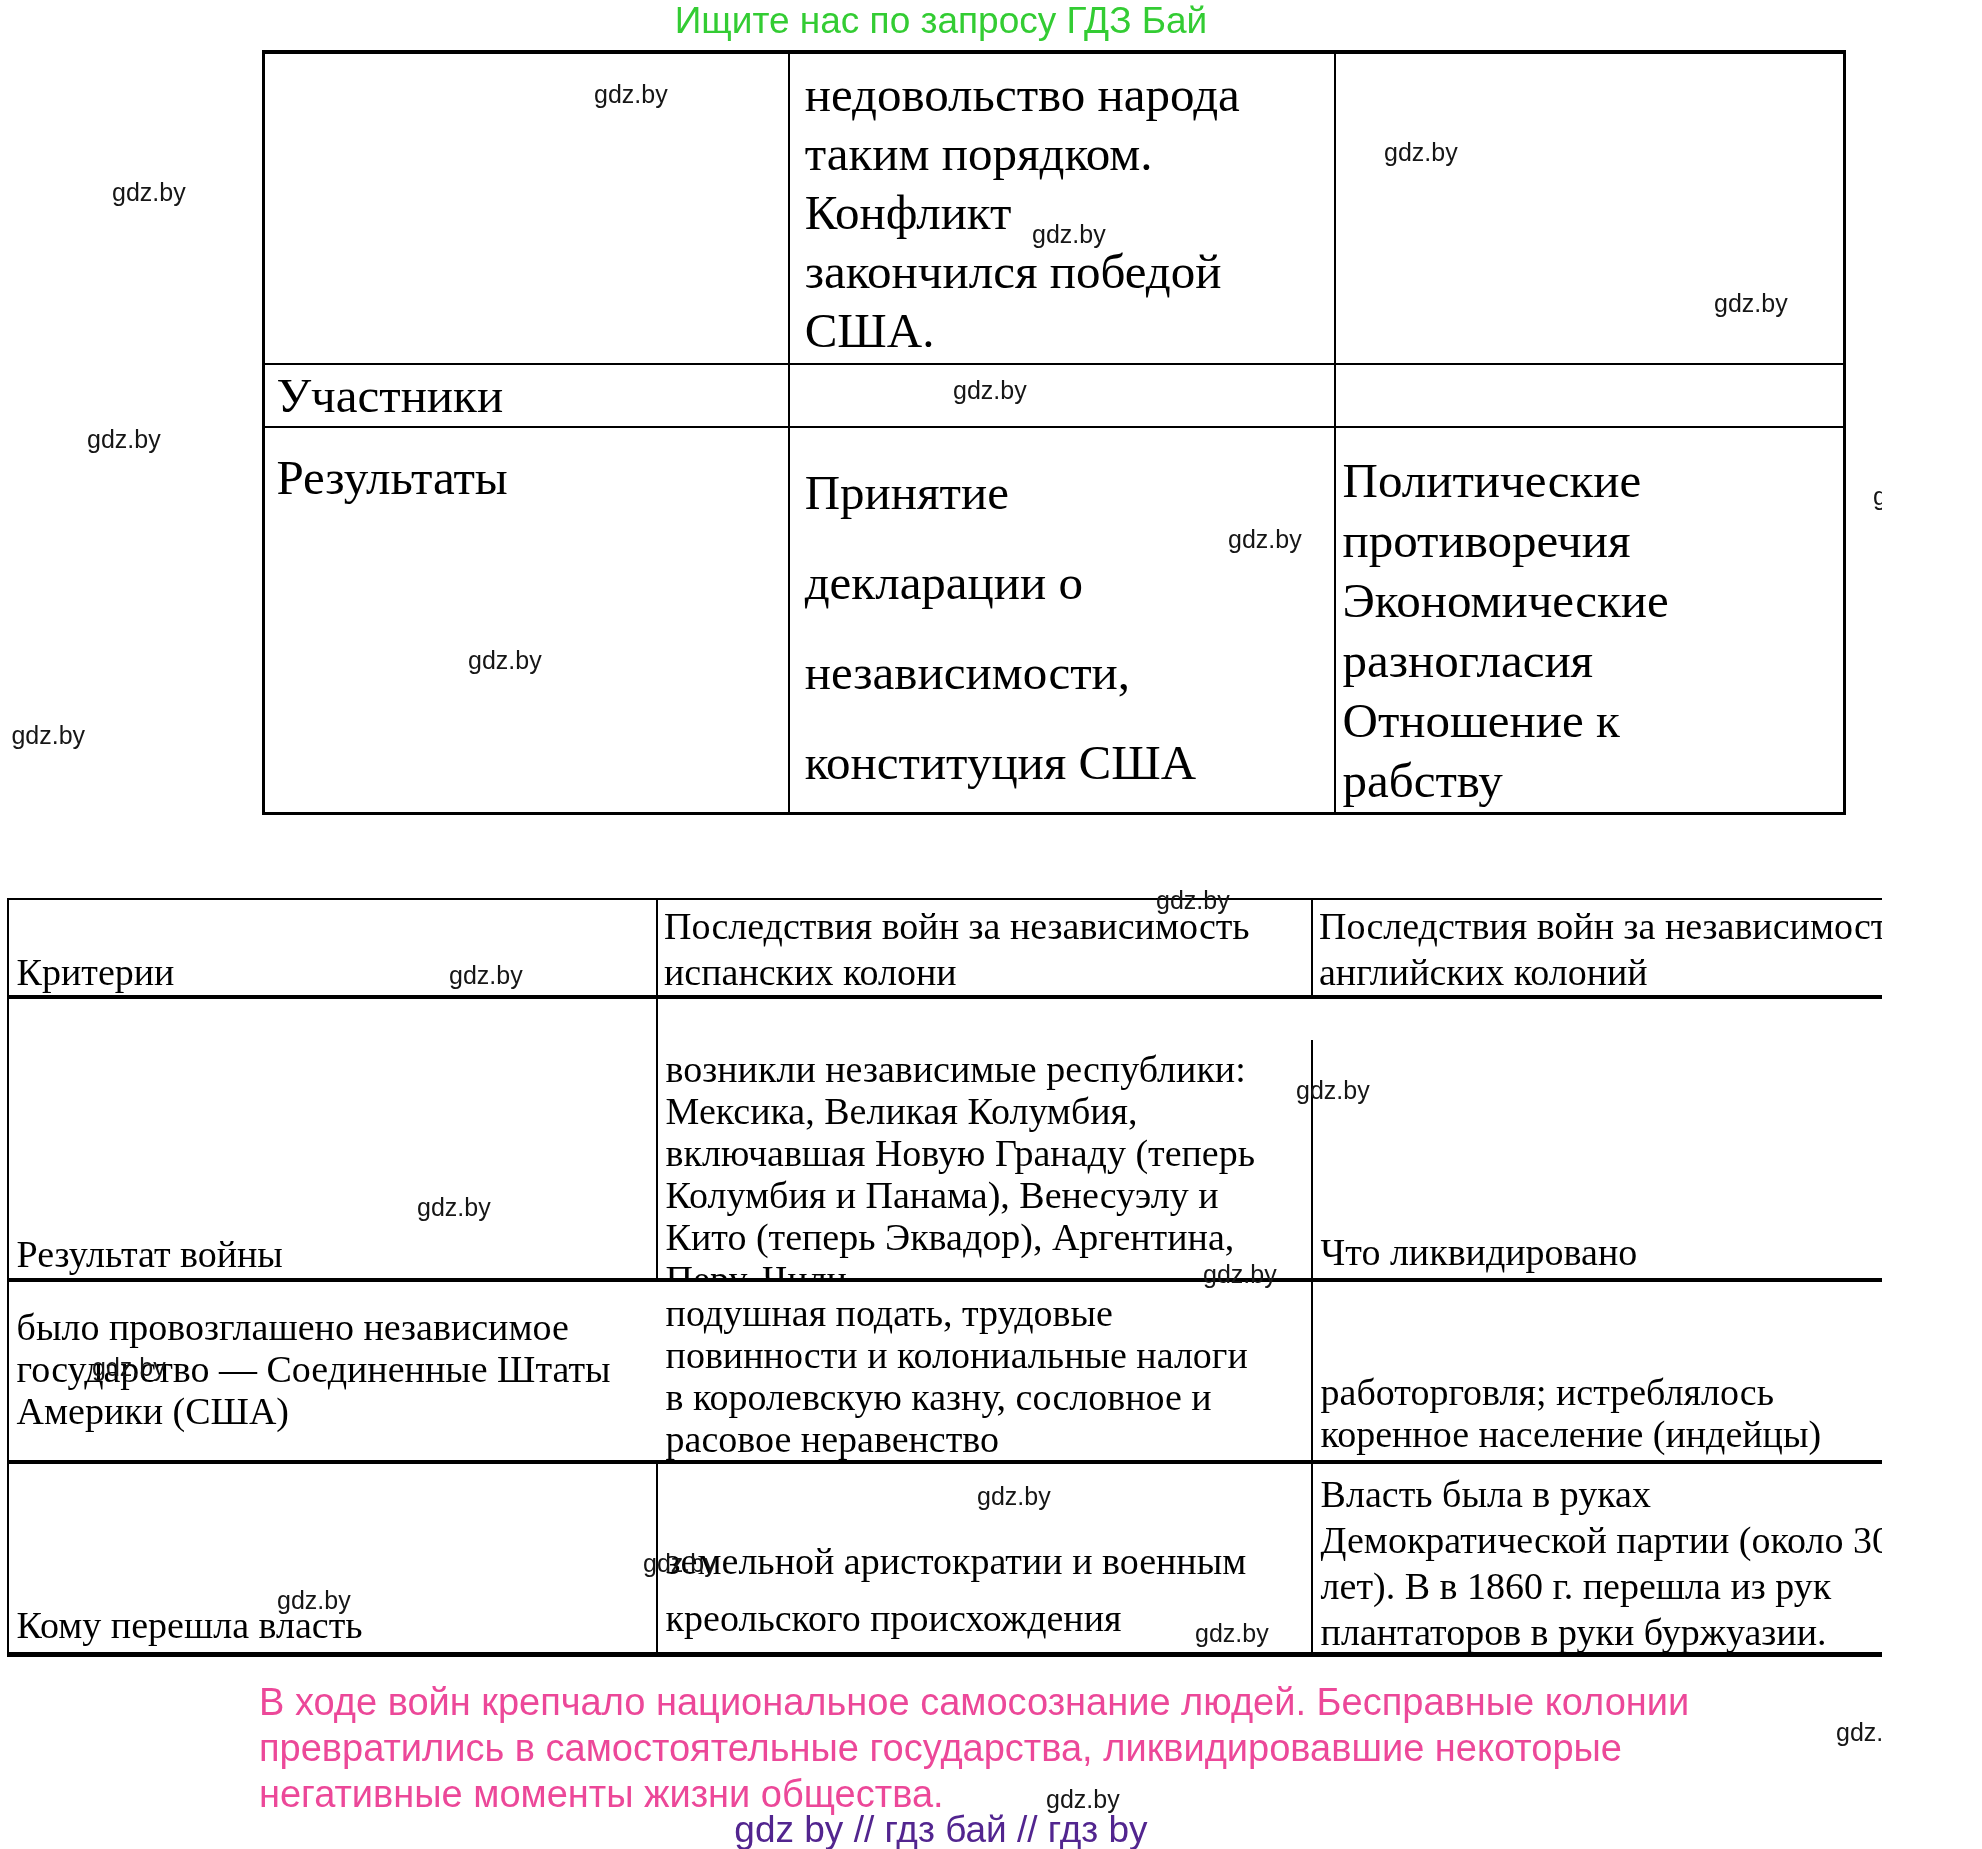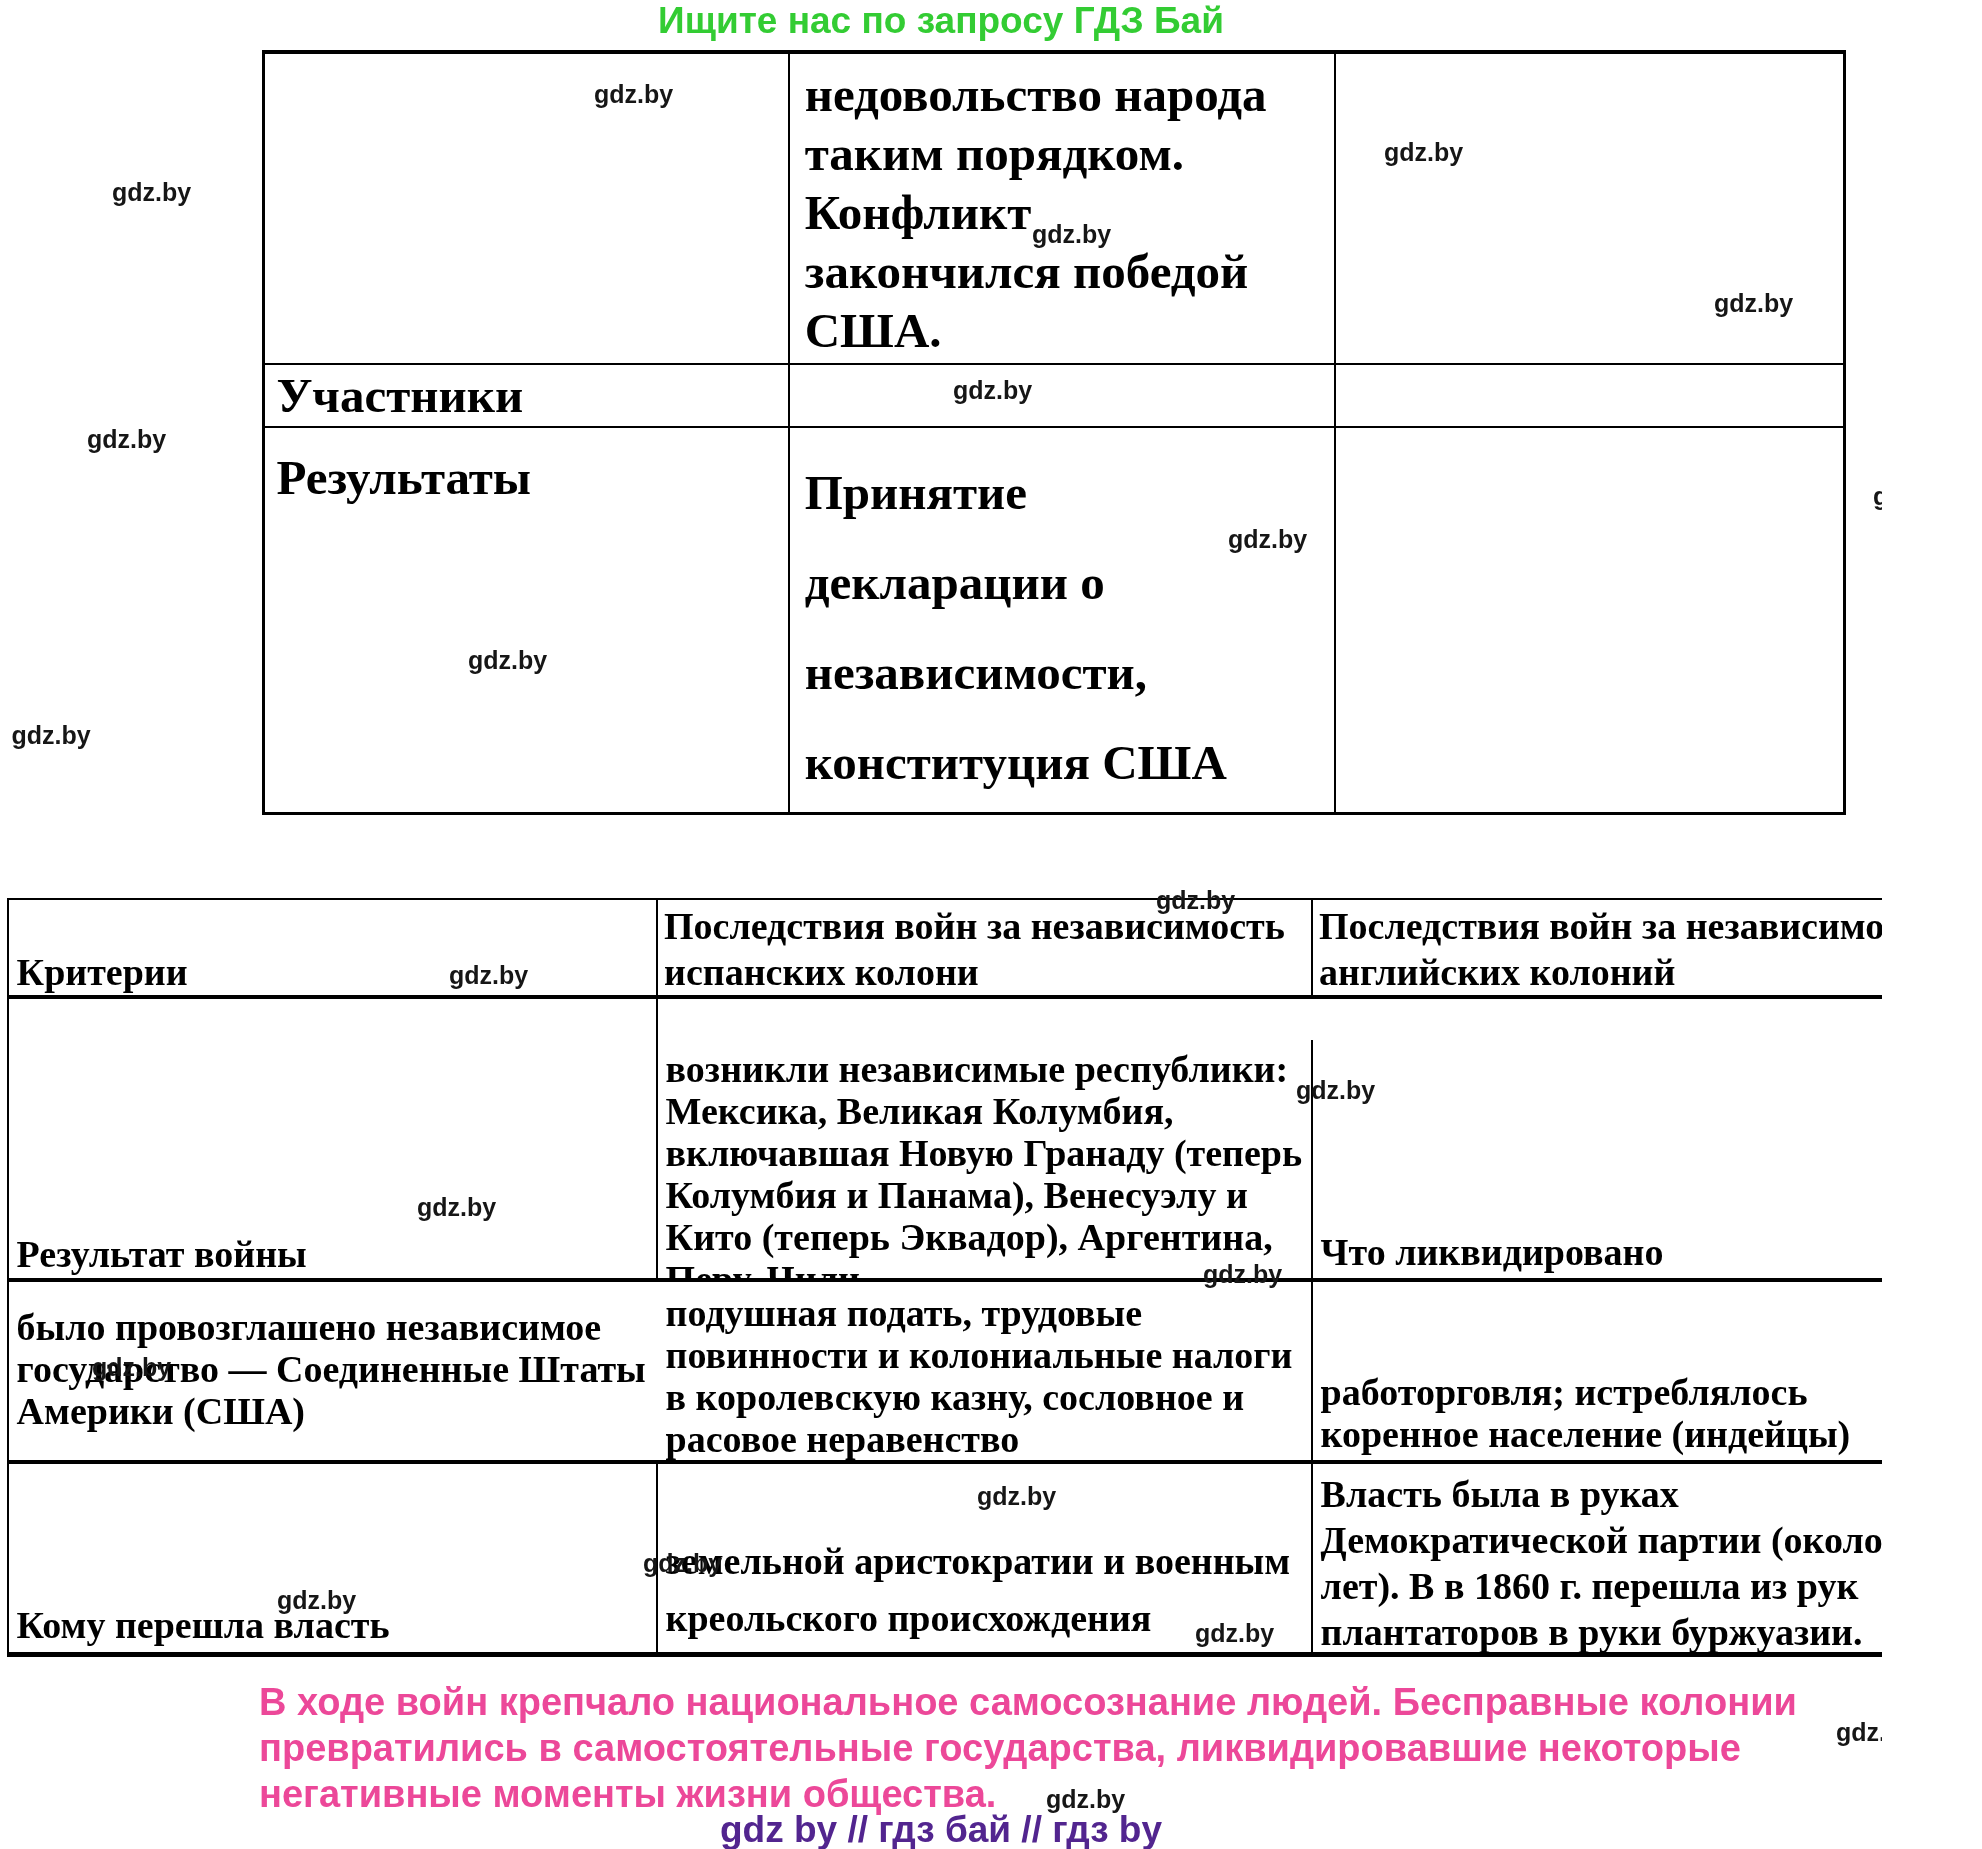--- a/index.html
+++ b/index.html
@@ -4,21 +4,20 @@
 <style>
   html,body{margin:0;padding:0;background:#ffffff;}
   #screen{
     position:relative;
     width:1882px;
     height:1849px;
     background:#ffffff;
     overflow:hidden;
     font-family:"Liberation Serif", serif;
     color:#000;
-    font-weight:bold;
   }
   .pre{white-space:pre-line;}
 
   
   #promo-title{
     position:absolute;
     top:2;left:0;right:0;
     text-align:center;
     font-family:"Liberation Sans", sans-serif;
     font-size:37px;
@@ -120,20 +119,26 @@
 
     <div class="t1cell br3 bb3" id="t1-r2c1">Участники</div>
     <div class="t1cell br3 bb3" id="t1-r2c2"></div>
     <div class="t1cell bb3" id="t1-r2c3"></div>
 
     <div class="t1cell br3" id="t1-r3c1">Результаты</div>
     <div class="t1cell br3 pre" id="t1-r3c2">Принятие
 декларации о
 независимости,
 конституция США</div>
+    <div class="t1cell pre" id="t1-r3c3">Политические
+противоречия
+Экономические
+разногласия
+Отношение к
+рабству</div>
   </div>
 
   <div id="table2">
     <div class="t2cell br3 bb6 bottomed" id="t2-h1">
       <span class="pre">Критерии</span>
     </div>
     <div class="t2cell br3 bb6 pre" id="t2-h2">Последствия войн за независимость
 испанских колони</div>
     <div class="t2cell bb6 pre" id="t2-h3">Последствия войн за независимость
 английских колоний</div>

